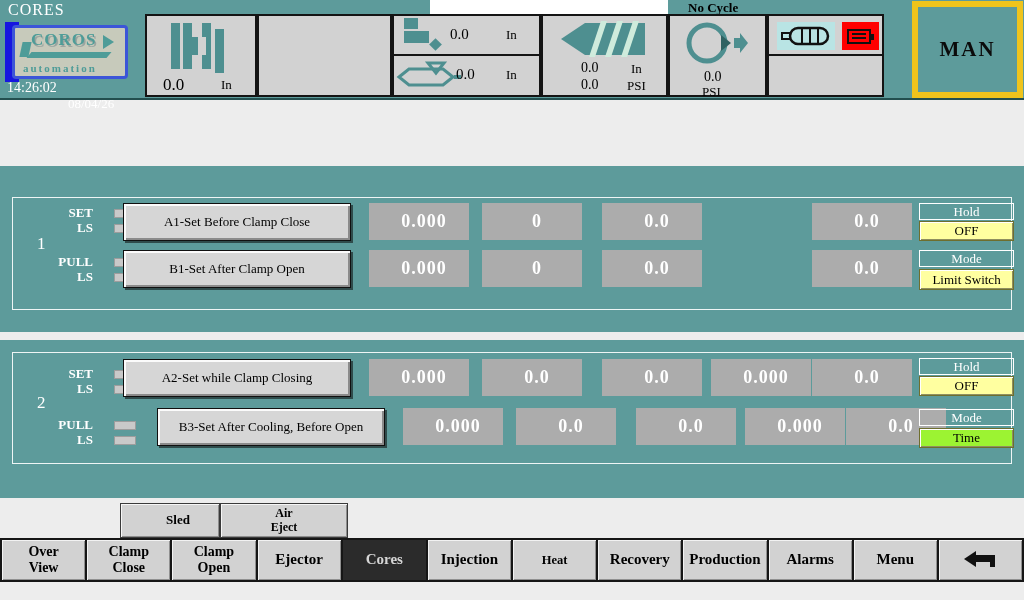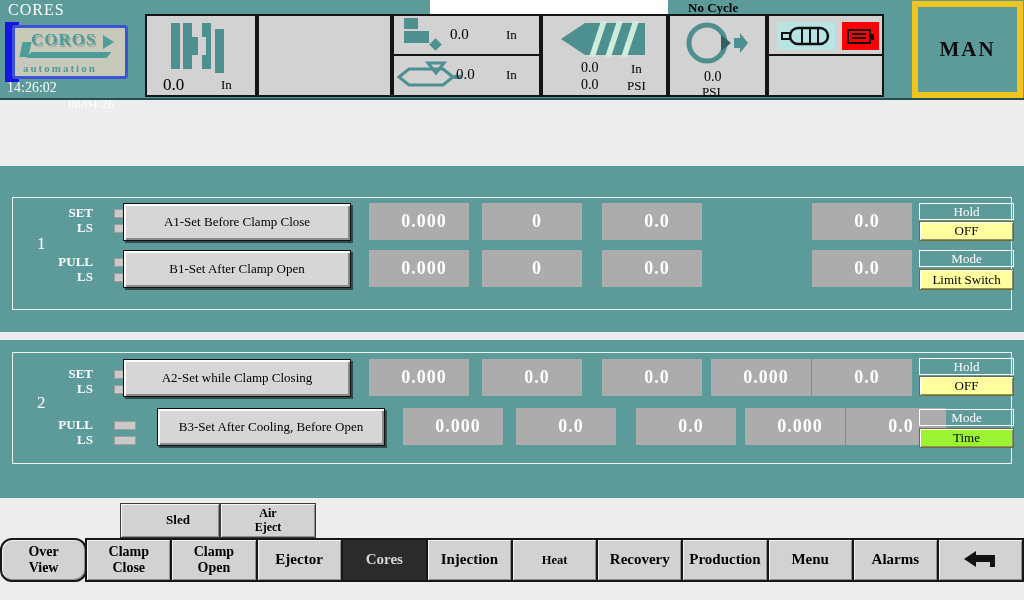--- a/index.html
+++ b/index.html
@@ -92,29 +92,29 @@
   .side-btn { position:absolute; left:906px; width:95px; height:20px;
               border:1px solid #6e6e2e; box-shadow:inset 1px 1px 0 #ffffff, inset -1px -1px 0 #8f8f5f;
               font-size:13px; color:#000; text-align:center; line-height:18px; cursor:pointer; }
 
   
   .tab-btn { position:absolute; top:503px; height:35px; background:#D2D2D2; border:1px solid #3a3a3a;
              box-shadow:inset 1px 1px 0 #f6f6f6, inset -1px -1px 0 #8d8d8d;
              display:flex; align-items:center; justify-content:center; text-align:center;
              font-weight:bold; font-size:13px; line-height:1.15; white-space:pre-line; cursor:pointer; }
   .tab-sled { left:120px; width:100px;padding-left:16px; }
-  .tab-air  { left:220px; width:96px; }
+  .tab-air  { left:220px; width:128px; }
 
   .nav { position:absolute; left:0; top:538px; width:1024px; height:44px; display:flex; }
   .nav-btn { flex:1 1 0; background:#D2D2D2; border:2px solid #161616; margin-left:-2px;
              display:flex; align-items:center; justify-content:center; text-align:center;
              font-weight:bold; font-size:15px; line-height:1.15; color:#000;
              white-space:pre-line; cursor:pointer;
              box-shadow:inset 1px 1px 0 #f2f2f2, inset -1px -1px 0 #909090; }
-  .nav-btn:first-child { margin-left:0;border-radius:12px; }
+  .nav-btn:first-child { margin-left:0; }
   .nav-btn.small { font-size:12.5px; }
   .nav-btn.active { background:#2B2B2B; color:#D6D6D6; box-shadow:none; }
 
   .ic { display:block; }
 </style>
 </head>
 <body>
 
 <div class="screen">
 
@@ -318,22 +318,22 @@
     <div class="nav-btn" style="font-size:14px">Clamp
 Close</div>
     <div class="nav-btn" style="font-size:14px">Clamp
 Open</div>
     <div class="nav-btn">Ejector</div>
     <div class="nav-btn active">Cores</div>
     <div class="nav-btn">Injection</div>
     <div class="nav-btn small">Heat</div>
     <div class="nav-btn">Recovery</div>
     <div class="nav-btn">Production</div>
+    <div class="nav-btn">Alarms</div>
     <div class="nav-btn">Menu</div>
-    <div class="nav-btn">Alarms</div>
     <div class="nav-btn">
       <svg width="36" height="20" viewBox="0 0 36 20">
         <polygon points="2,9 14,1 14,17" fill="#111"></polygon>
         <rect x="13" y="5" width="20" height="7" fill="#111"></rect>
         <rect x="28" y="12" width="5" height="5" fill="#111"></rect>
       </svg>
     </div>
   </div>
 
 </div>

